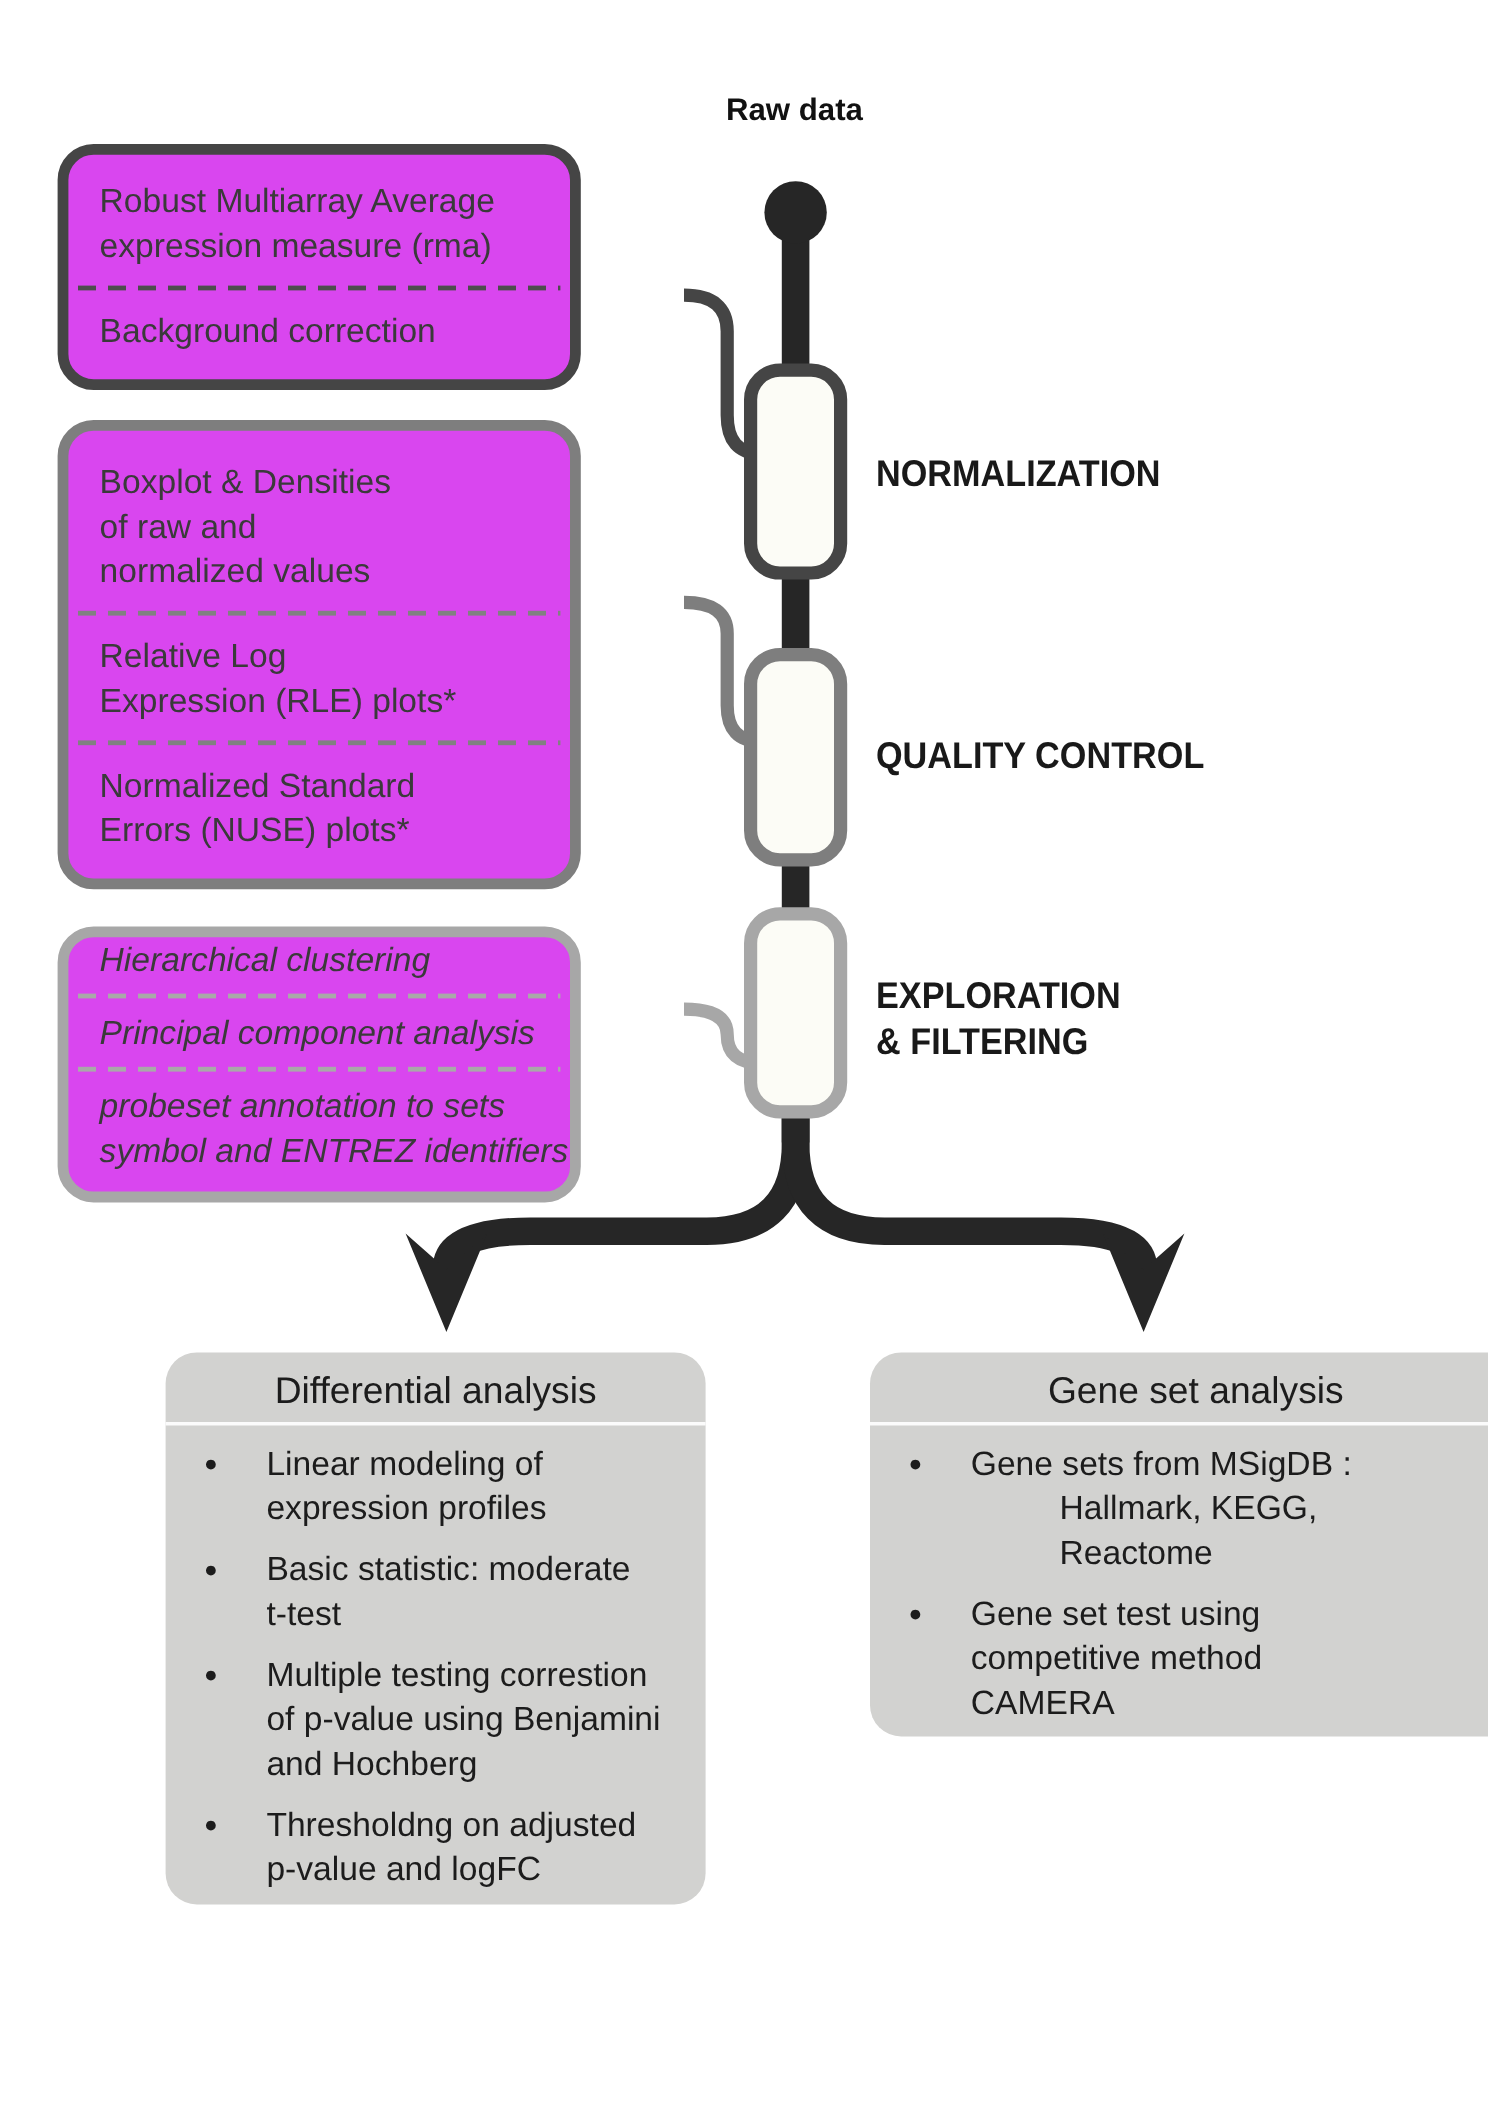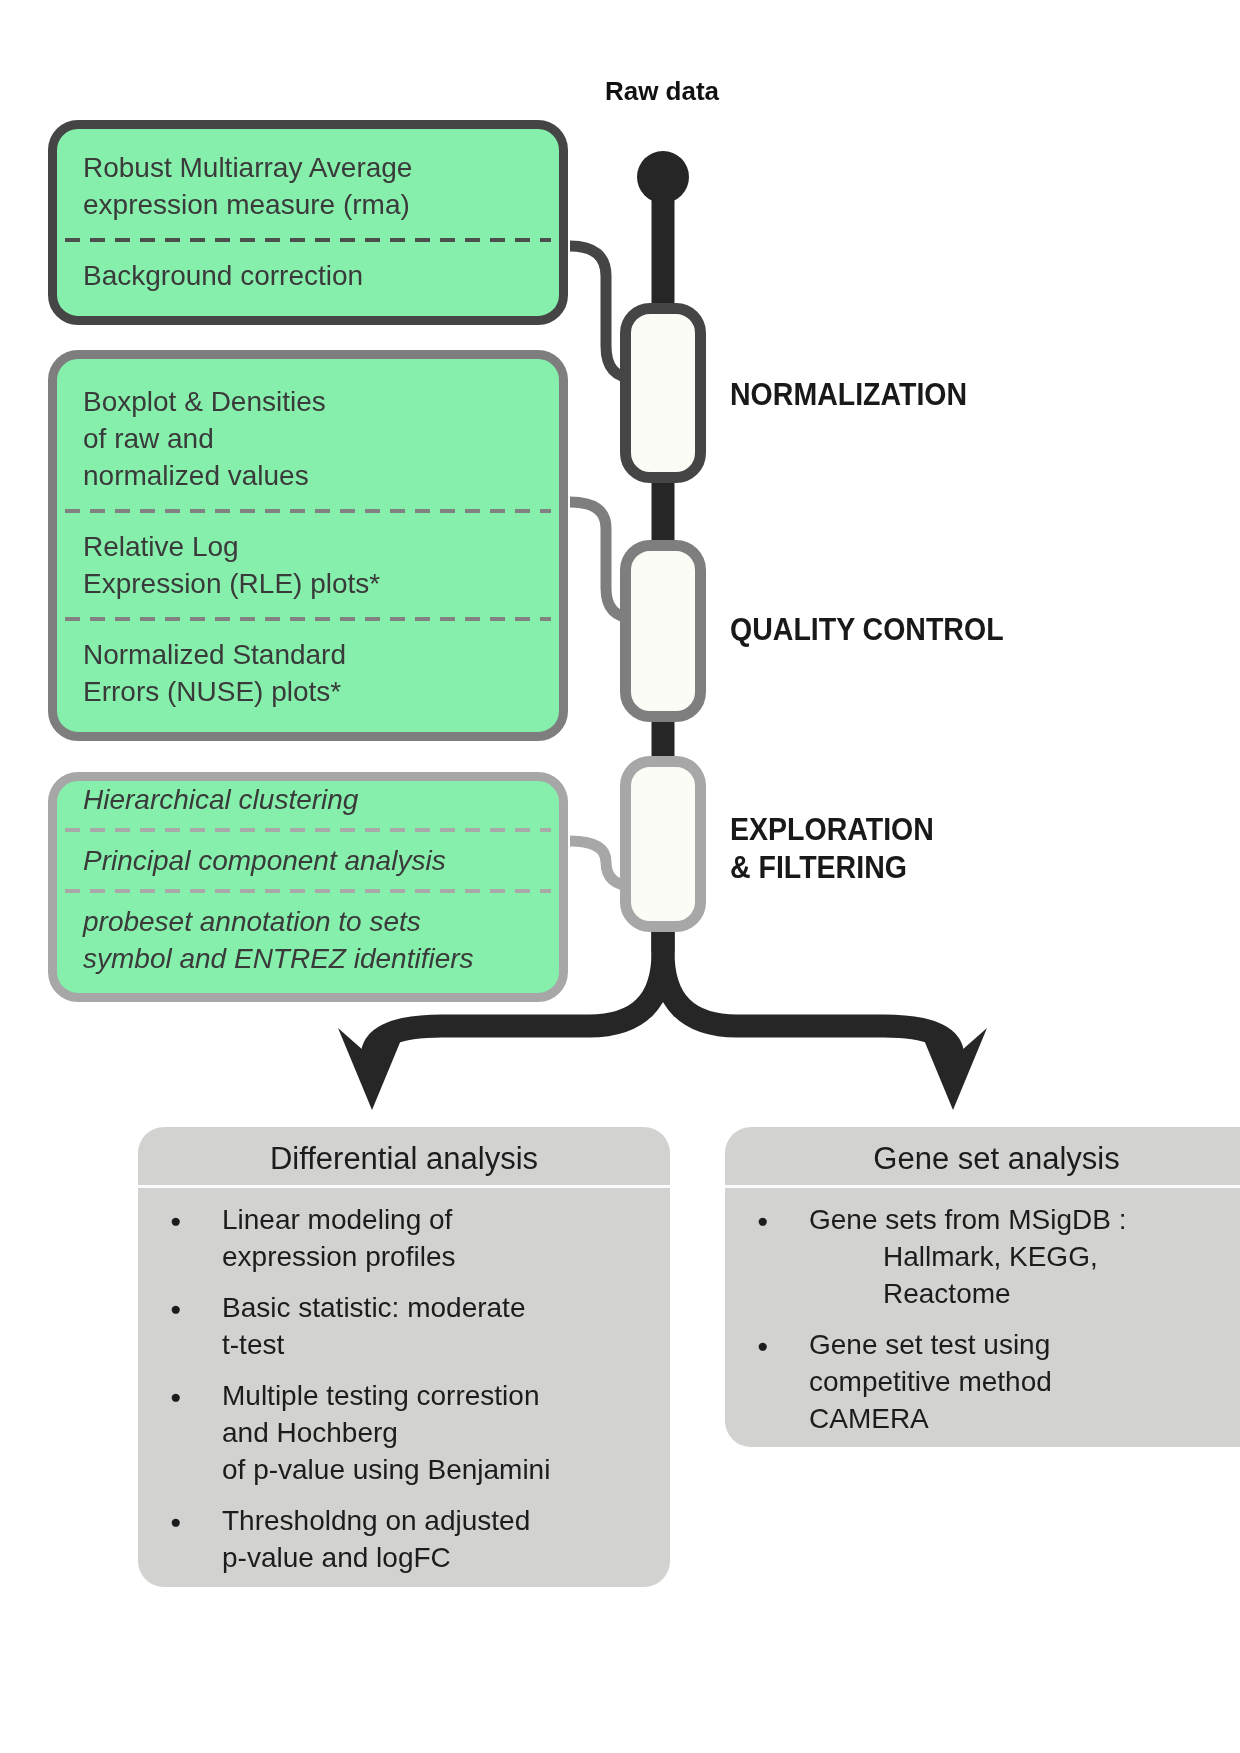--- a/index.html
+++ b/index.html
@@ -2,22 +2,22 @@
 <html style="--stage1: #454545; --stage2: #7e7e7e; --stage3: #a7a7a7; --node-fill: #fcfcf6; --box-text: #3a3a3a; --branch-bg: #d2d2d0; --branch-text: #1c1c1c;"><head>
 <meta charset="utf-8">
 <style>
   html,body{margin:0;padding:0;background:#ffffff;}
   #canvas{
     position:relative;width:1240px;height:1753px;background:#ffffff;overflow:hidden;
     font-family:"Liberation Sans","DejaVu Sans",sans-serif;
   }
   
   .pbox{
-    position:absolute;left:48px;width:520px;box-sizing:border-box;
-    background:#86efac;border-radius:30px;z-index:1;
+    position:absolute;left:48px;width:436px;box-sizing:border-box;
+    background:#d946ef;border-radius:30px;z-index:1;
     color:var(--box-text);font-size:28px;line-height:37px;
     padding:20px 0 22px 0;
   }
   .pbox .box-line{padding:0 16px 0 26px;white-space:nowrap;}
   .pbox .divider{
     height:4px;margin:15px 8px 15px 8px;
     background:repeating-linear-gradient(90deg,var(--dash) 0 15px,transparent 15px 25px);
   }
   #pipeline-box-1{top:120px;border:9px solid var(--stage1);--dash:#4d4d4d;}
   #pipeline-box-2{top:350px;border:9px solid var(--stage2);--dash:#818181;padding-top:24px;}
@@ -50,21 +50,21 @@
   #raw-data-label{
     position:absolute;left:542px;top:76px;width:240px;text-align:center;z-index:4;
     font-size:26px;font-weight:bold;color:#111111;
   }
 
   
   .branch-box{
     position:absolute;box-sizing:border-box;z-index:1;
     background:var(--branch-bg);border-radius:26px;color:var(--branch-text);
   }
-  #branch-left{left:138px;top:1127px;width:532px;height:460px;}
+  #branch-left{left:138px;top:1127px;width:450px;height:460px;}
   #branch-right{left:725px;top:1127px;width:543px;height:320px;}
   .branch-title{
     text-align:center;font-size:31px;line-height:38px;padding-top:13px;padding-bottom:7px;
     border-bottom:3px solid rgba(255,255,255,0.9);
   }
   .bullets{padding:13px 14px 0 30px;font-size:28px;line-height:37px;}
   .b-item{position:relative;padding-left:36px;margin-bottom:14px;}
   .b-item::before{content:"●";position:absolute;left:2px;top:1px;font-size:19px;}
   .b-line{white-space:nowrap;margin-left:18px;}
   .b-line.cont-indent{padding-left:74px;}
@@ -149,22 +149,22 @@
         <div class="b-item">
           <div class="b-line">Linear modeling of</div>
           <div class="b-line">expression profiles</div>
         </div>
         <div class="b-item">
           <div class="b-line">Basic statistic: moderate</div>
           <div class="b-line">t-test</div>
         </div>
         <div class="b-item">
           <div class="b-line">Multiple testing correstion</div>
+          <div class="b-line">of p-value using Benjamini</div>
           <div class="b-line">and Hochberg</div>
-          <div class="b-line">of p-value using Benjamini</div>
         </div>
         <div class="b-item">
           <div class="b-line">Thresholdng on adjusted</div>
           <div class="b-line">p-value and logFC</div>
         </div>
       </div>
   </div>
 
   <div class="branch-box" id="branch-right">
     <div class="branch-title">Gene set analysis</div>

